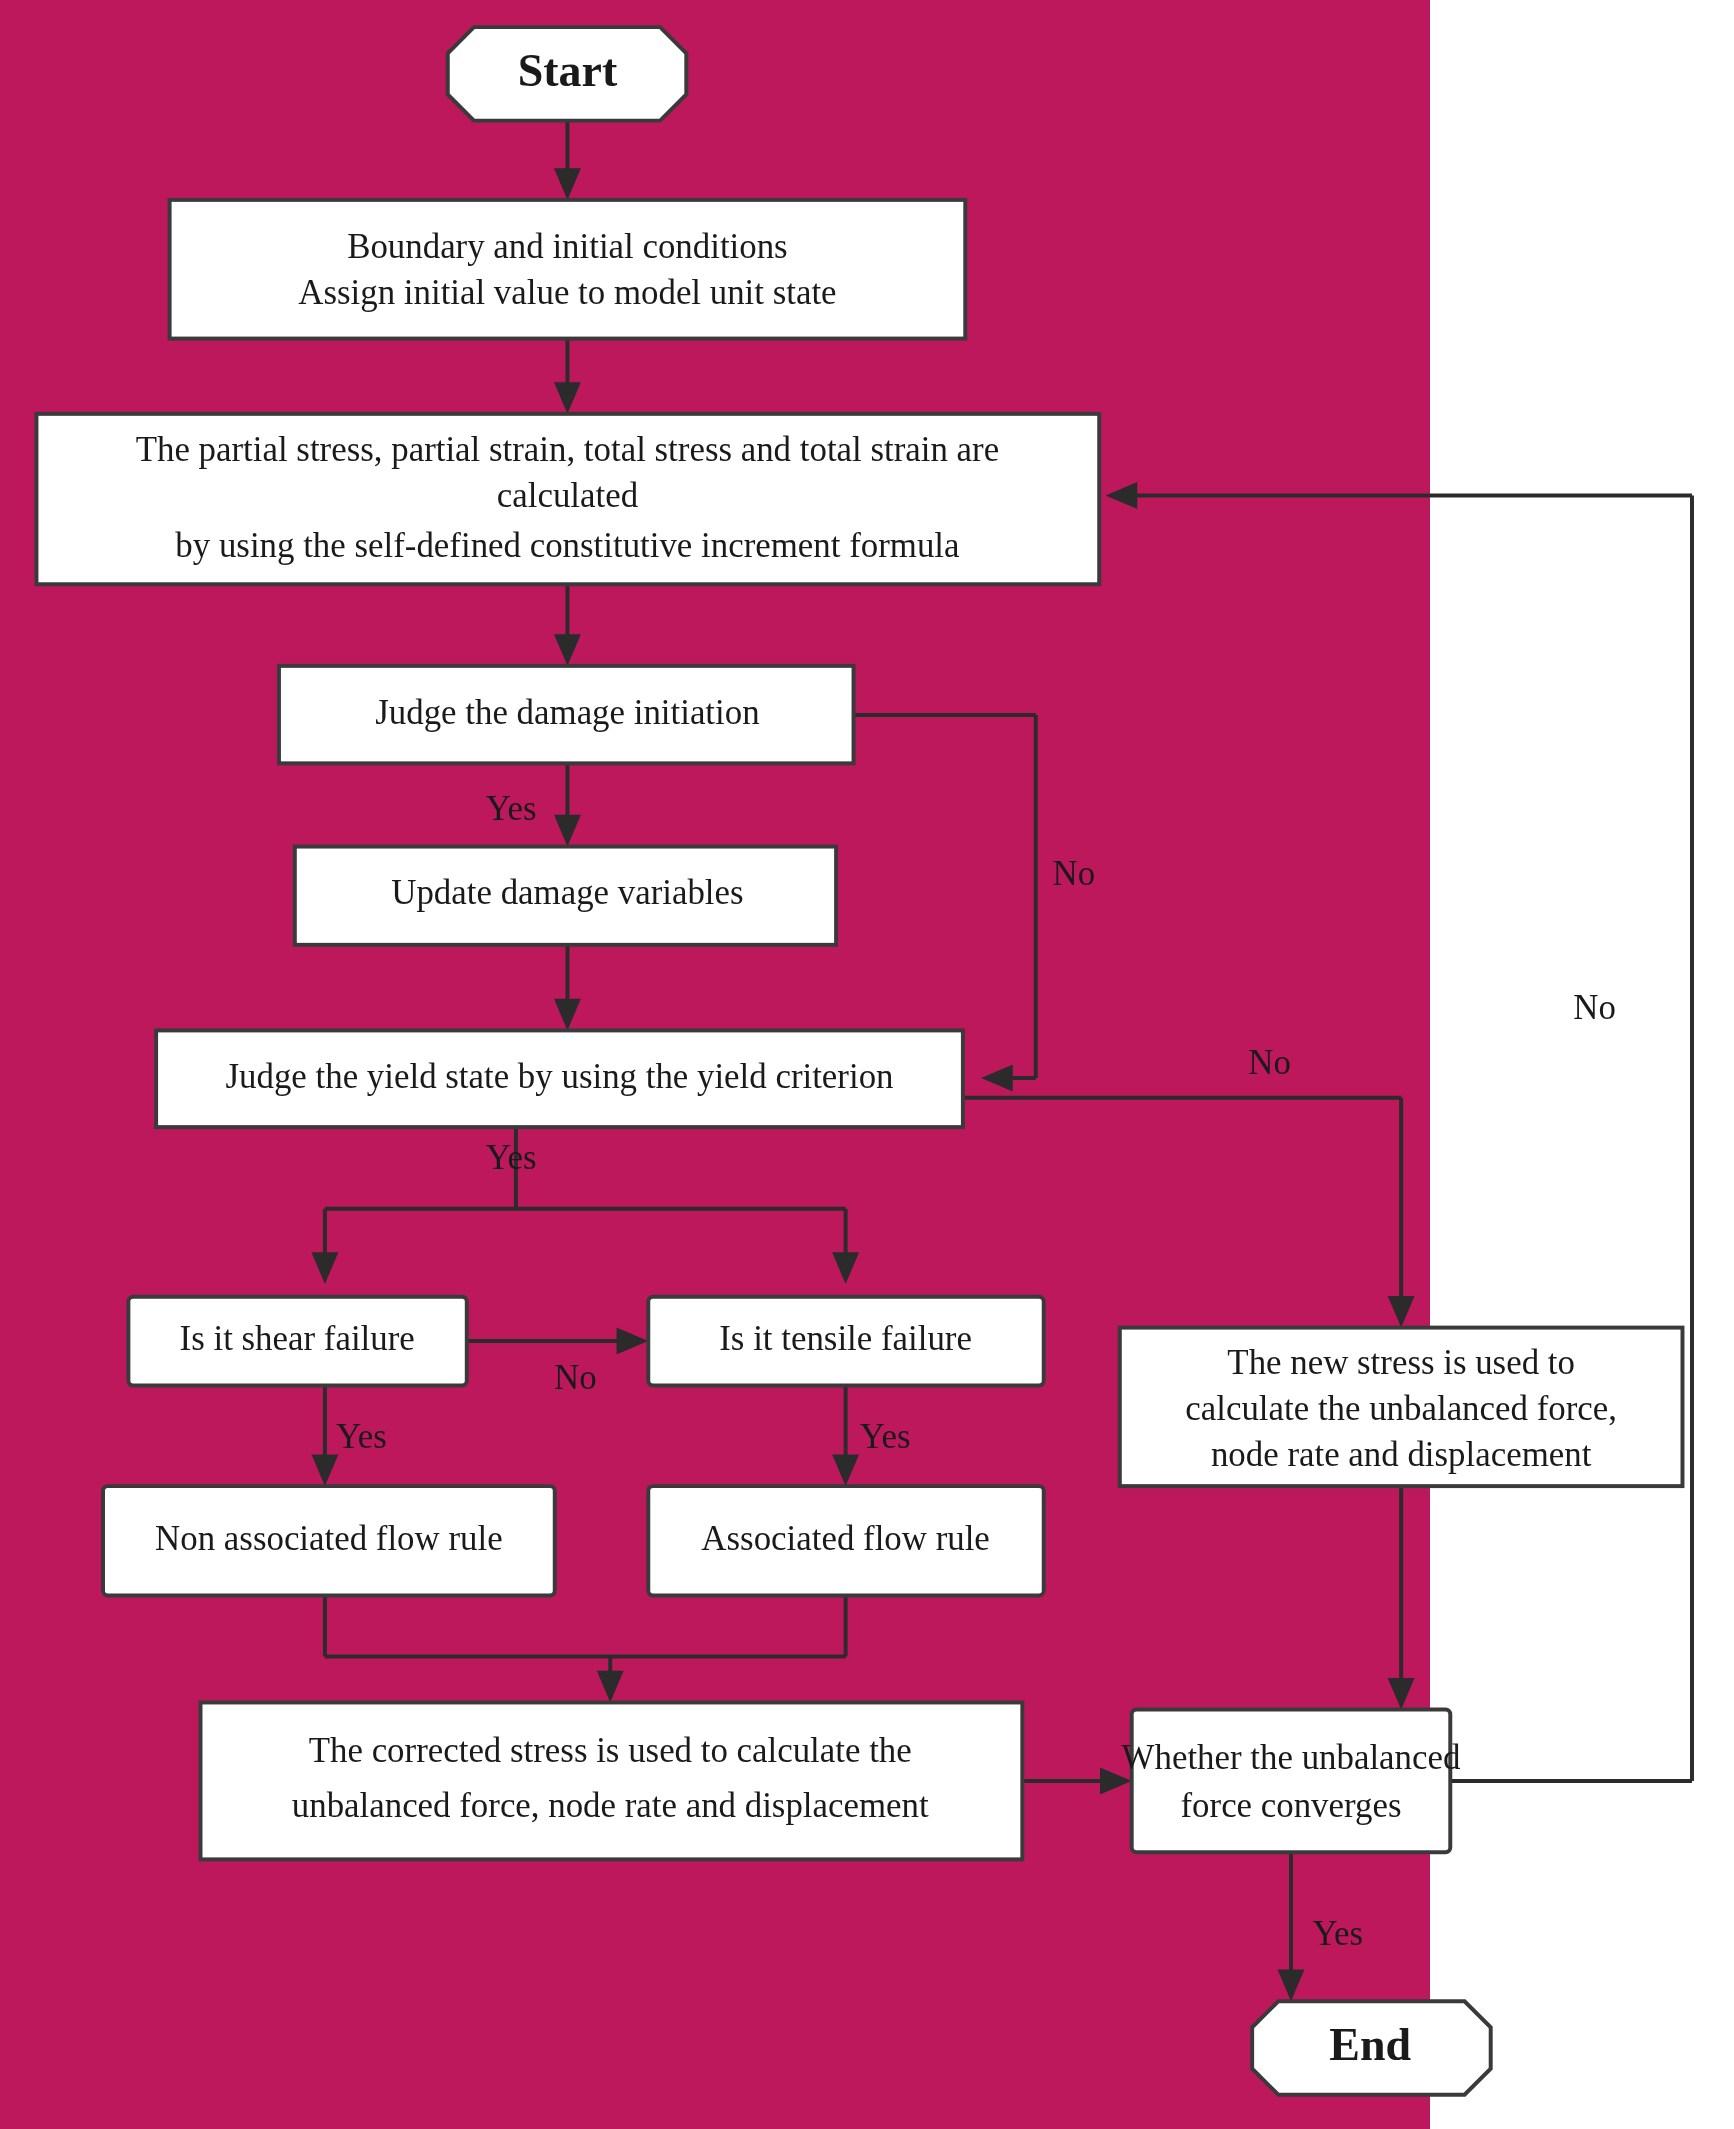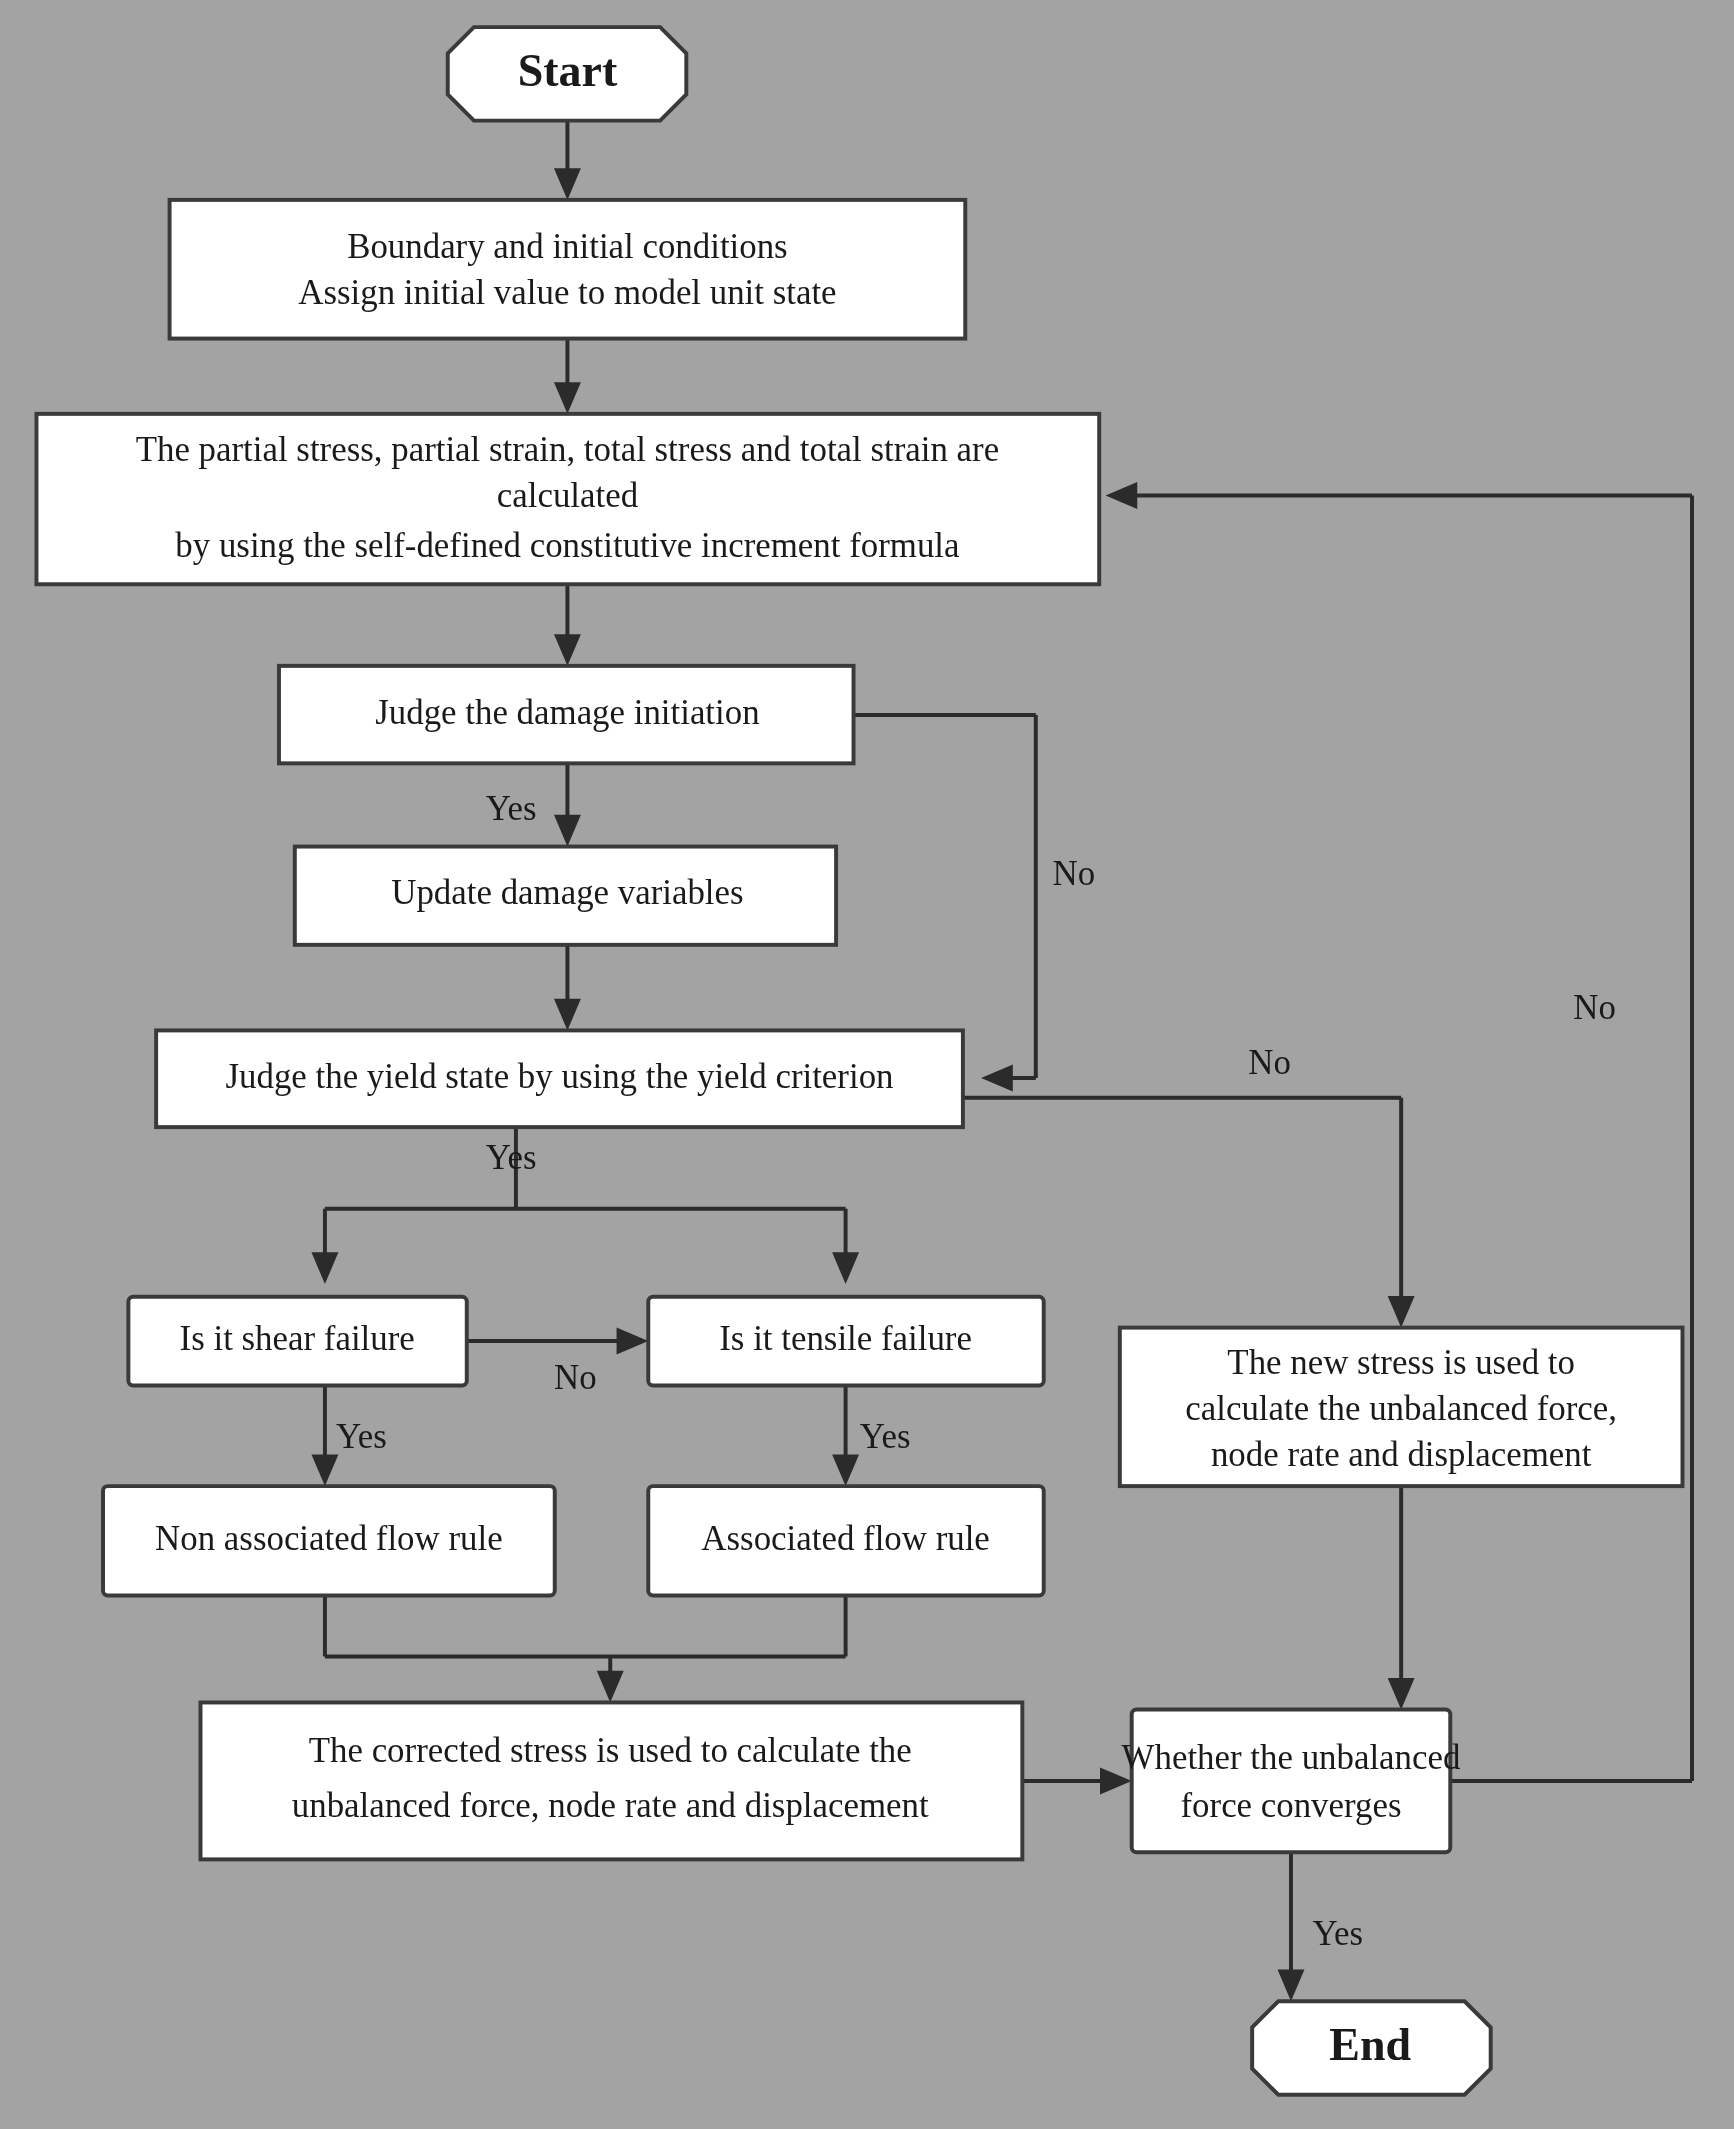--- a/index.html
+++ b/index.html
@@ -8,23 +8,23 @@
     background: #ffffff;
   }
   body {
     width: 1734px;
     height: 2129px;
     font-family: "Liberation Serif", "DejaVu Serif", serif;
     overflow: hidden;
   }
   #flowchart-root {
     position: relative;
-    width: 1734px;
+    width: 1430px;
     height: 2129px;
-    background: #a3a3a3;
+    background: #be185d;
     text-decoration: underline;
   }
   svg.fc {
     position: absolute;
     top: 0;
     left: 0;
     width: 1734px;
     height: 2129px;
   }
   .node-shape {

